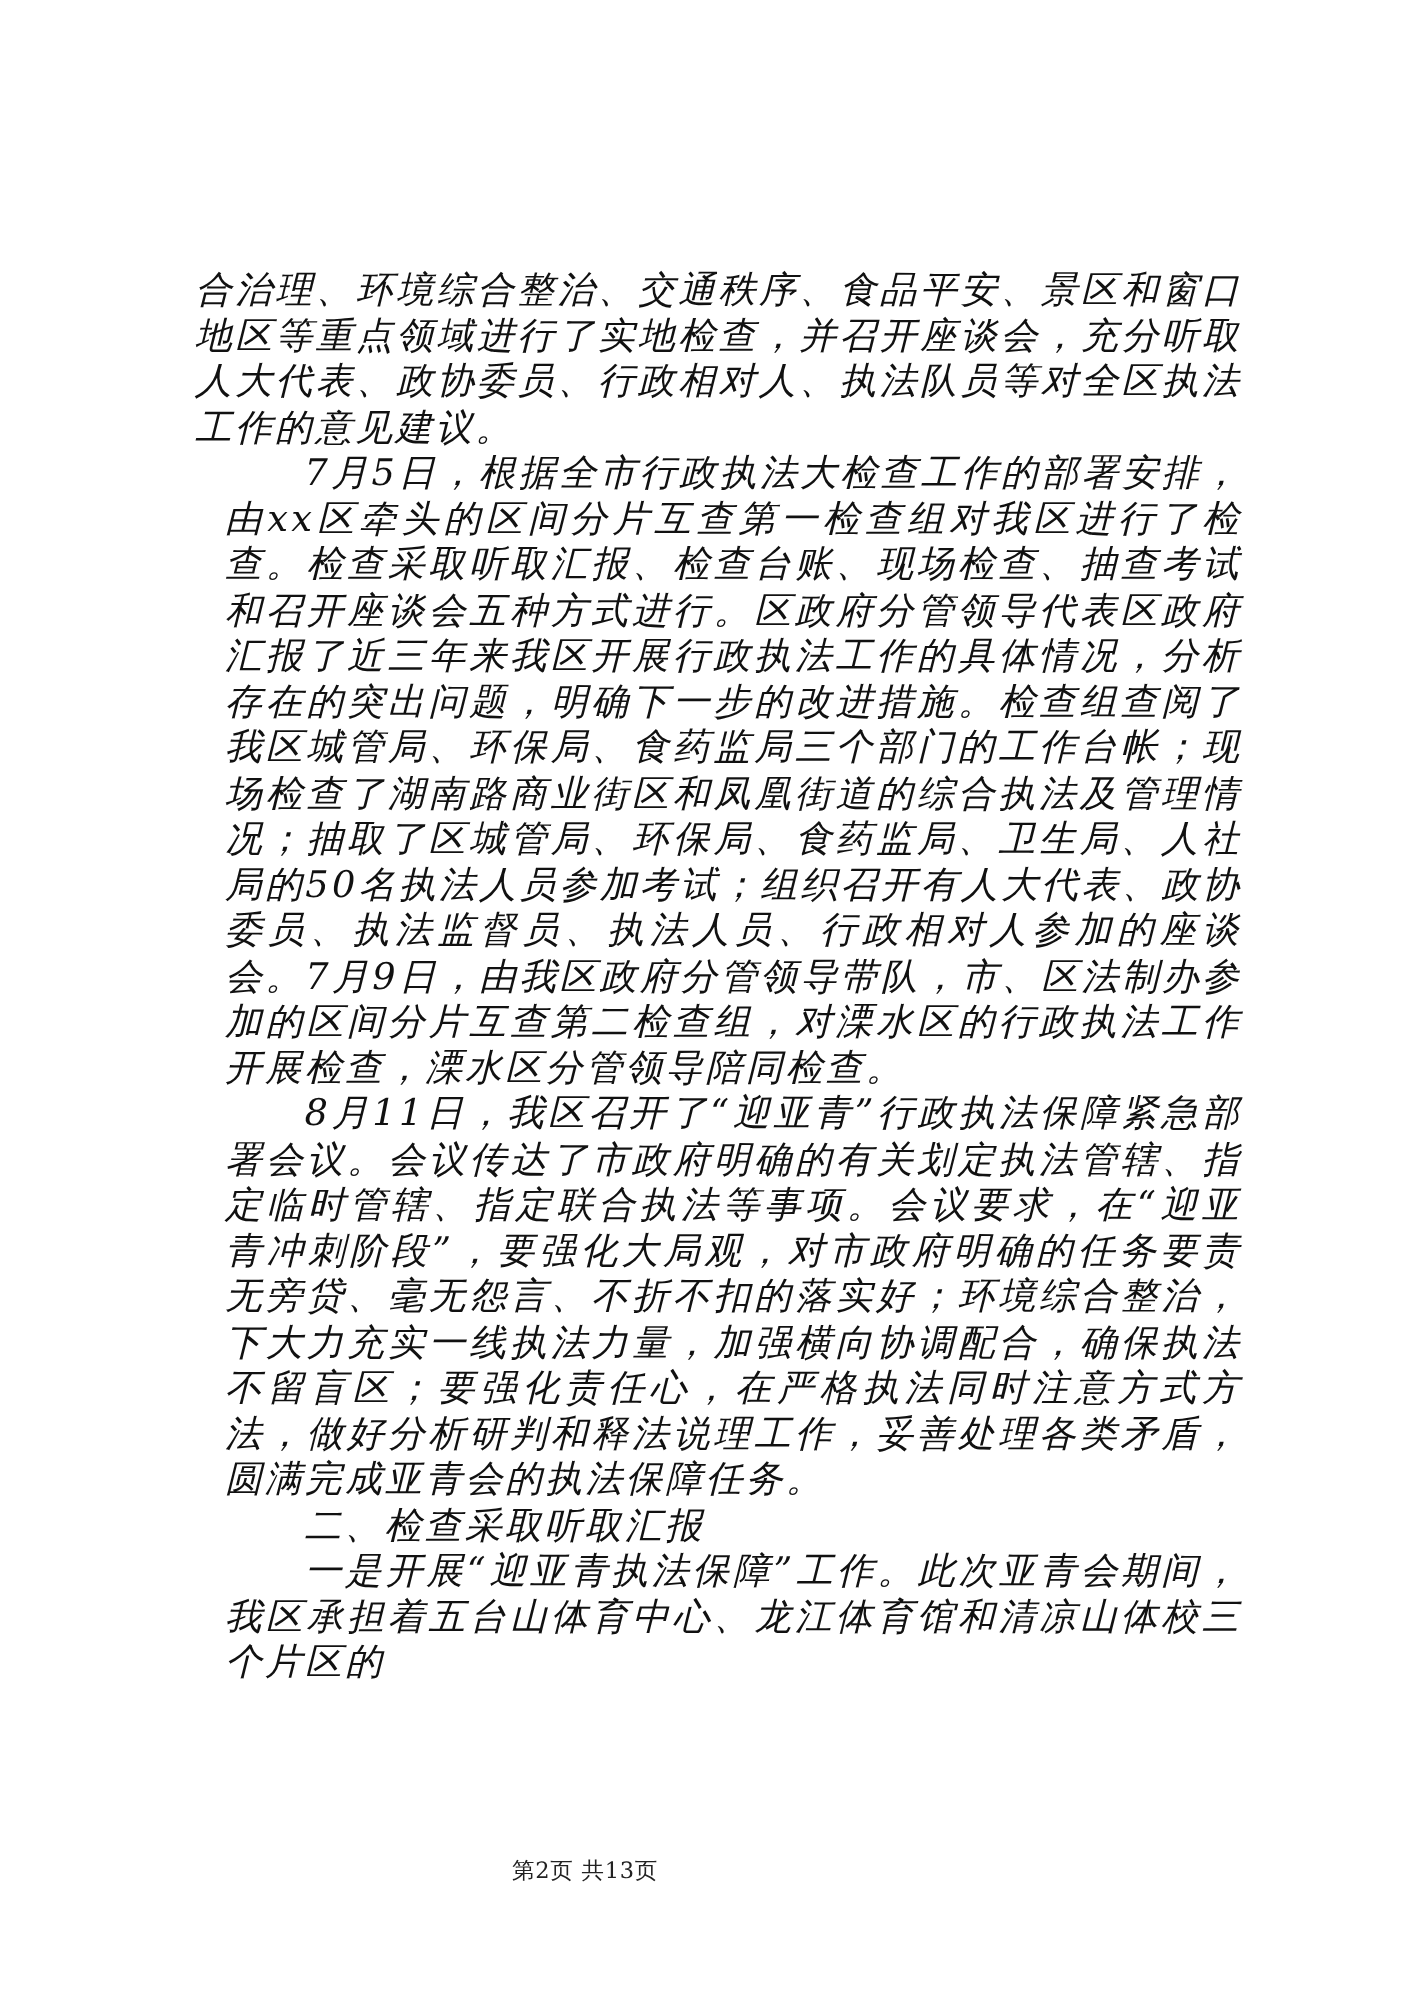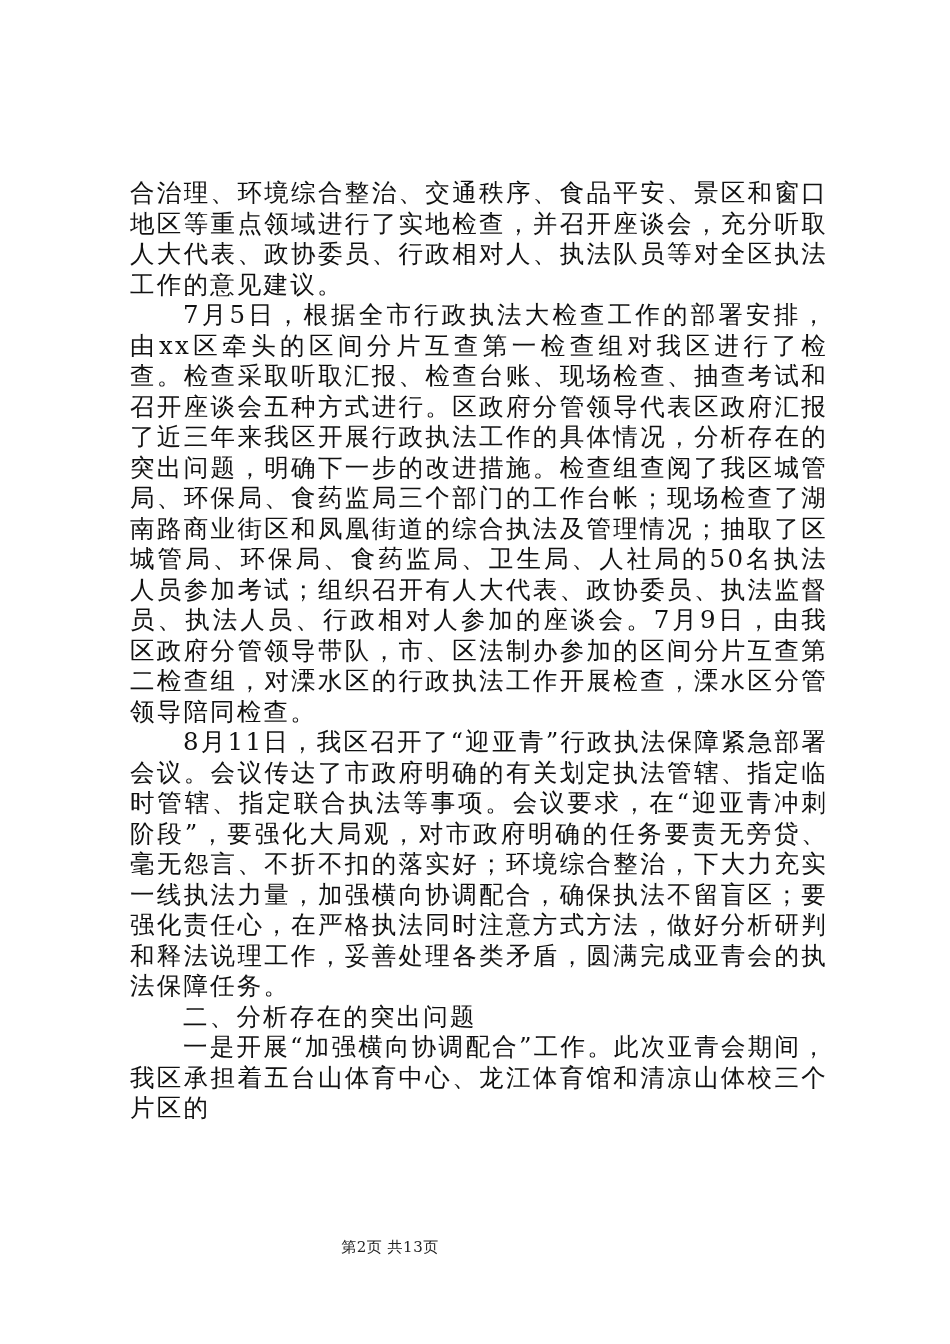--- a/index.html
+++ b/index.html
@@ -29,23 +29,25 @@
       font-size: 24.5px;
       line-height: 30.5px;
       color: #111111;
       letter-spacing: 2.2px;
       text-align: justify;
       text-justify: inter-character;
     }
     .content p {
       margin: 0;
       padding: 0;
+      font-style: italic;
     }
     .content p.indent {
       text-indent: 53px;
+      margin-left: 20px;
     }
     .footer {
       position: absolute;
       left: 0;
       width: 780px;
       top: 1238px;
       text-align: center;
       font-family: "DejaVu Serif", "Liberation Serif", serif;
       font-size: 15px;
       color: #222222;
@@ -53,17 +55,17 @@
     }
   </style>
 </head>
 <body>
 
 <div class="page">
   <div class="content">
     <p>合治理、环境综合整治、交通秩序、食品平安、景区和窗口地区等重点领域进行了实地检查，并召开座谈会，充分听取人大代表、政协委员、行政相对人、执法队员等对全区执法工作的意见建议。</p>
     <p class="indent">7月5日，根据全市行政执法大检查工作的部署安排，由xx区牵头的区间分片互查第一检查组对我区进行了检查。检查采取听取汇报、检查台账、现场检查、抽查考试和召开座谈会五种方式进行。区政府分管领导代表区政府汇报了近三年来我区开展行政执法工作的具体情况，分析存在的突出问题，明确下一步的改进措施。检查组查阅了我区城管局、环保局、食药监局三个部门的工作台帐；现场检查了湖南路商业街区和凤凰街道的综合执法及管理情况；抽取了区城管局、环保局、食药监局、卫生局、人社局的50名执法人员参加考试；组织召开有人大代表、政协委员、执法监督员、执法人员、行政相对人参加的座谈会。7月9日，由我区政府分管领导带队，市、区法制办参加的区间分片互查第二检查组，对溧水区的行政执法工作开展检查，溧水区分管领导陪同检查。</p>
     <p class="indent">8月11日，我区召开了“迎亚青”行政执法保障紧急部署会议。会议传达了市政府明确的有关划定执法管辖、指定临时管辖、指定联合执法等事项。会议要求，在“迎亚青冲刺阶段”，要强化大局观，对市政府明确的任务要责无旁贷、毫无怨言、不折不扣的落实好；环境综合整治，下大力充实一线执法力量，加强横向协调配合，确保执法不留盲区；要强化责任心，在严格执法同时注意方式方法，做好分析研判和释法说理工作，妥善处理各类矛盾，圆满完成亚青会的执法保障任务。</p>
-    <p class="indent">二、分析存在的突出问题</p>
-    <p class="indent">一是开展“加强横向协调配合”工作。此次亚青会期间，我区承担着五台山体育中心、龙江体育馆和清凉山体校三个片区的</p>
+    <p class="indent">二、检查采取听取汇报</p>
+    <p class="indent">一是开展“迎亚青执法保障”工作。此次亚青会期间，我区承担着五台山体育中心、龙江体育馆和清凉山体校三个片区的</p>
   </div>
   <div class="footer">第2页 共13页</div>
 </div>
 
 </body></html>

